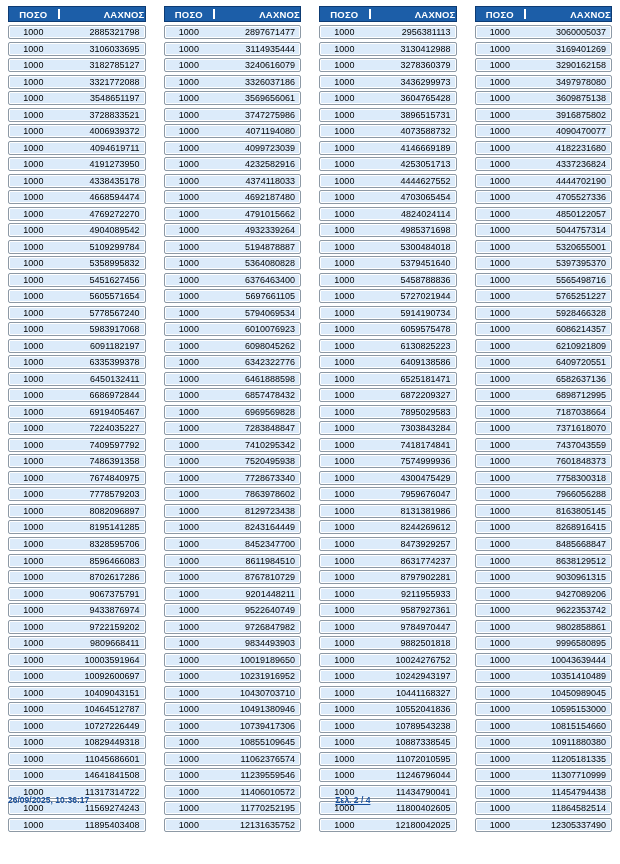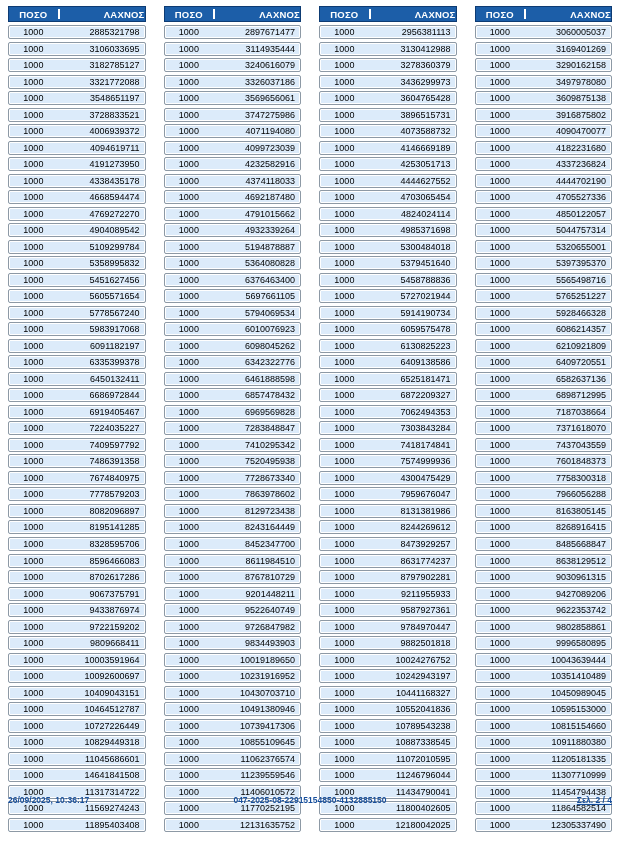--- a/index.html
+++ b/index.html
@@ -556,21 +556,21 @@
       <div class="row">
         <span class="cell-amount">1000</span>
         <span class="cell-number">6525181471</span>
       </div>
       <div class="row">
         <span class="cell-amount">1000</span>
         <span class="cell-number">6872209327</span>
       </div>
       <div class="row">
         <span class="cell-amount">1000</span>
-        <span class="cell-number">7062494353</span>
+        <span class="cell-number">7895029583</span>
       </div>
       <div class="row">
         <span class="cell-amount">1000</span>
         <span class="cell-number">7303843284</span>
       </div>
       <div class="row">
         <span class="cell-amount">1000</span>
         <span class="cell-number">7418174841</span>
       </div>
       <div class="row">
@@ -866,15 +866,14 @@
       </div>
       <div class="row">
         <span class="cell-amount">1000</span>
         <span class="cell-number">12305337490</span>
       </div>
     </div>
   </div>
 
 <div class="footer">
   <span class="f-left">26/09/2025, 10:36:17</span>
-  <span class="f-center">047-2025-08-22915154850-4132885150</span>
   <span class="f-right">Σελ. 2 / 4</span>
 </div>
 
 </body></html>

